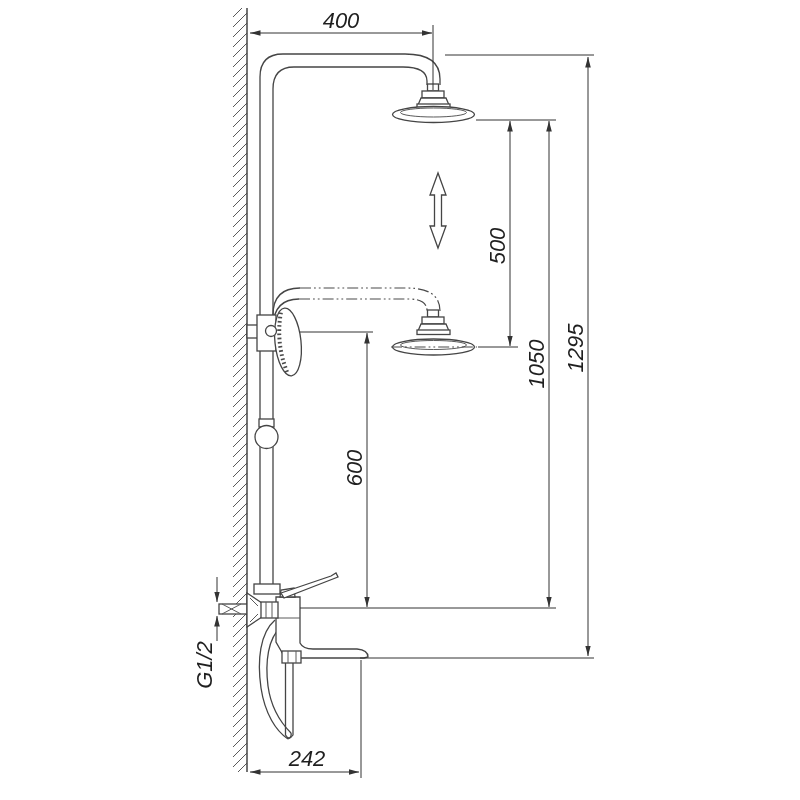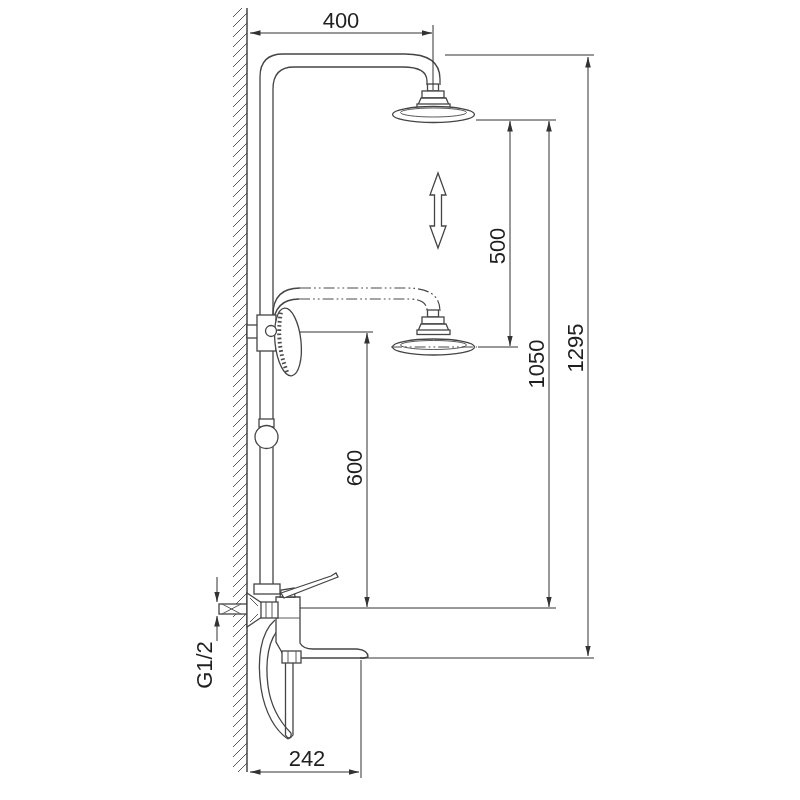--- a/index.html
+++ b/index.html
@@ -1,18 +1,18 @@
 <!DOCTYPE html>
 <html><head>
 <meta charset="utf-8">
 <style>
   html,body{margin:0;padding:0;background:#ffffff;}
   .canvas{
     position:relative;width:800px;height:800px;background:#ffffff;
-    font-family:"Liberation Sans", sans-serif;overflow:hidden;
+    font-family:"Liberation Sans", sans-serif;overflow:hidden;font-style:italic;
   }
   svg{display:block;}
   svg text{
     fill:#1f1f1f;font-size:22px;font-family:"Liberation Sans", sans-serif;
   }
   .obj{fill:#ffffff;stroke:#454545;stroke-width:1.3;}
   .ln{fill:none;stroke:#454545;stroke-width:1.3;}
   .thinln{fill:none;stroke:#5a5a5a;stroke-width:1;}
   .dim{fill:none;stroke:#333333;stroke-width:1;}
   .phantom{fill:none;stroke:#4a4a4a;stroke-width:1.2;stroke-dasharray:11 3 1.8 3 1.8 3;}

